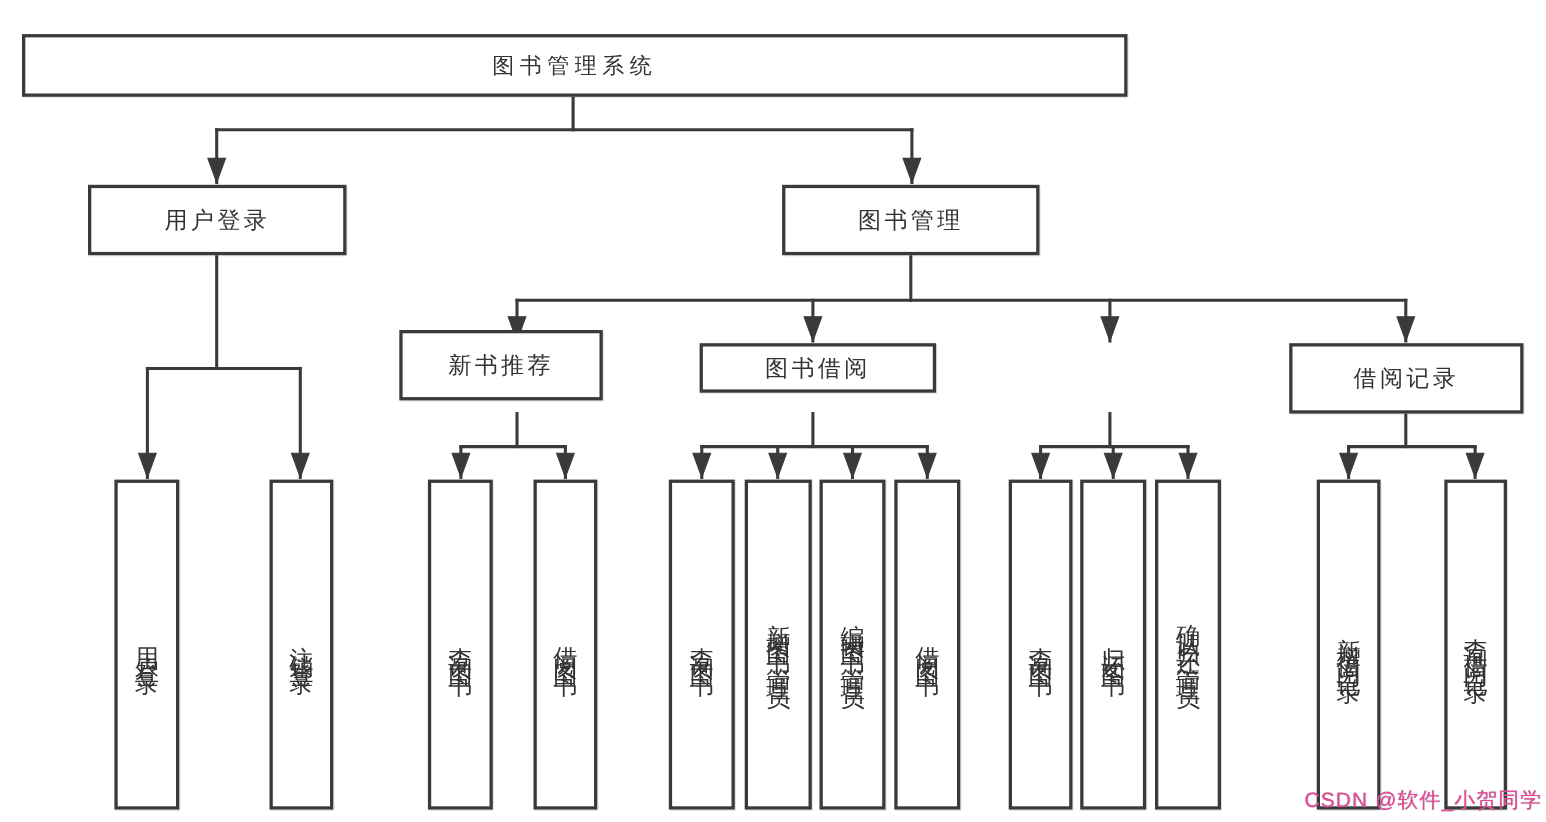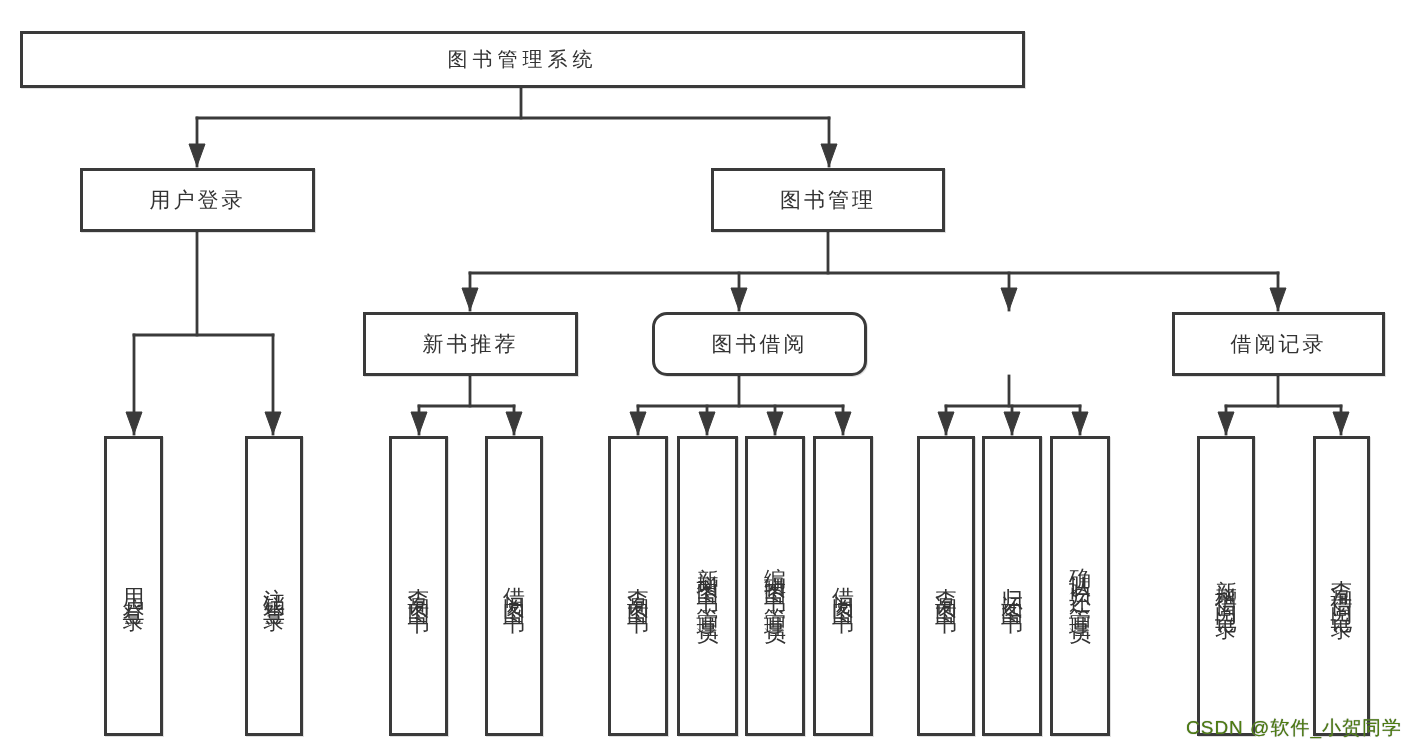--- a/index.html
+++ b/index.html
@@ -46,21 +46,21 @@
     letter-spacing: 8px;
     color: #333333;
     line-height: 1;
   }
   #watermark {
     position: absolute;
     left: 1186px;
     top: 715px;
     font-size: 19px;
     letter-spacing: 1px;
-    color: #4d7c0f;
+    color: #ec4899;
     text-shadow: 0 0 1px #767c84;
     white-space: nowrap;
   }
 </style>
 </head>
 <body>
 
 <div id="canvas">
 
   <svg id="wires" viewBox="0 0 1405 747" xmlns="http://www.w3.org/2000/svg">
@@ -112,22 +112,22 @@
       <path d="M1226,406 V434" marker-end="url(#ah)"></path>
       <path d="M1341,406 V434" marker-end="url(#ah)"></path>
     </g>
   </svg>
 
   <div class="node hnode root" style="left:20px; top:11px; width:1005px; height:57px;">图书管理系统</div>
 
   <div class="node hnode" style="left:80px; top:168px; width:235px; height:64px;">用户登录</div>
   <div class="node hnode" style="left:711px; top:168px; width:234px; height:64px;text-align:center;">图书管理</div>
 
-  <div class="node hnode" style="left:363px; top:312px; width:215px; height:64px;">新书推荐</div>
-  <div class="node hnode" style="left:652px; top:312px; width:215px; height:64px;border-radius:15px;">图书借阅</div>
+  <div class="node hnode" style="left:363px; top:300px; width:185px; height:64px;">新书推荐</div>
+  <div class="node hnode" style="left:636px; top:312px; width:215px; height:45px;">图书借阅</div>
   <div class="node hnode" style="left:1172px; top:312px; width:213px; height:64px;">借阅记录</div>
 
   <div class="node vnode" style="left:104px; top:436px; width:59px; height:300px;">
     <span class="vtext">用户登录</span>
   </div>
   <div class="node vnode" style="left:245px; top:436px; width:58px; height:300px;">
     <span class="vtext">注销登录</span>
   </div>
 
   <div class="node vnode" style="left:389px; top:436px; width:59px; height:300px;">

